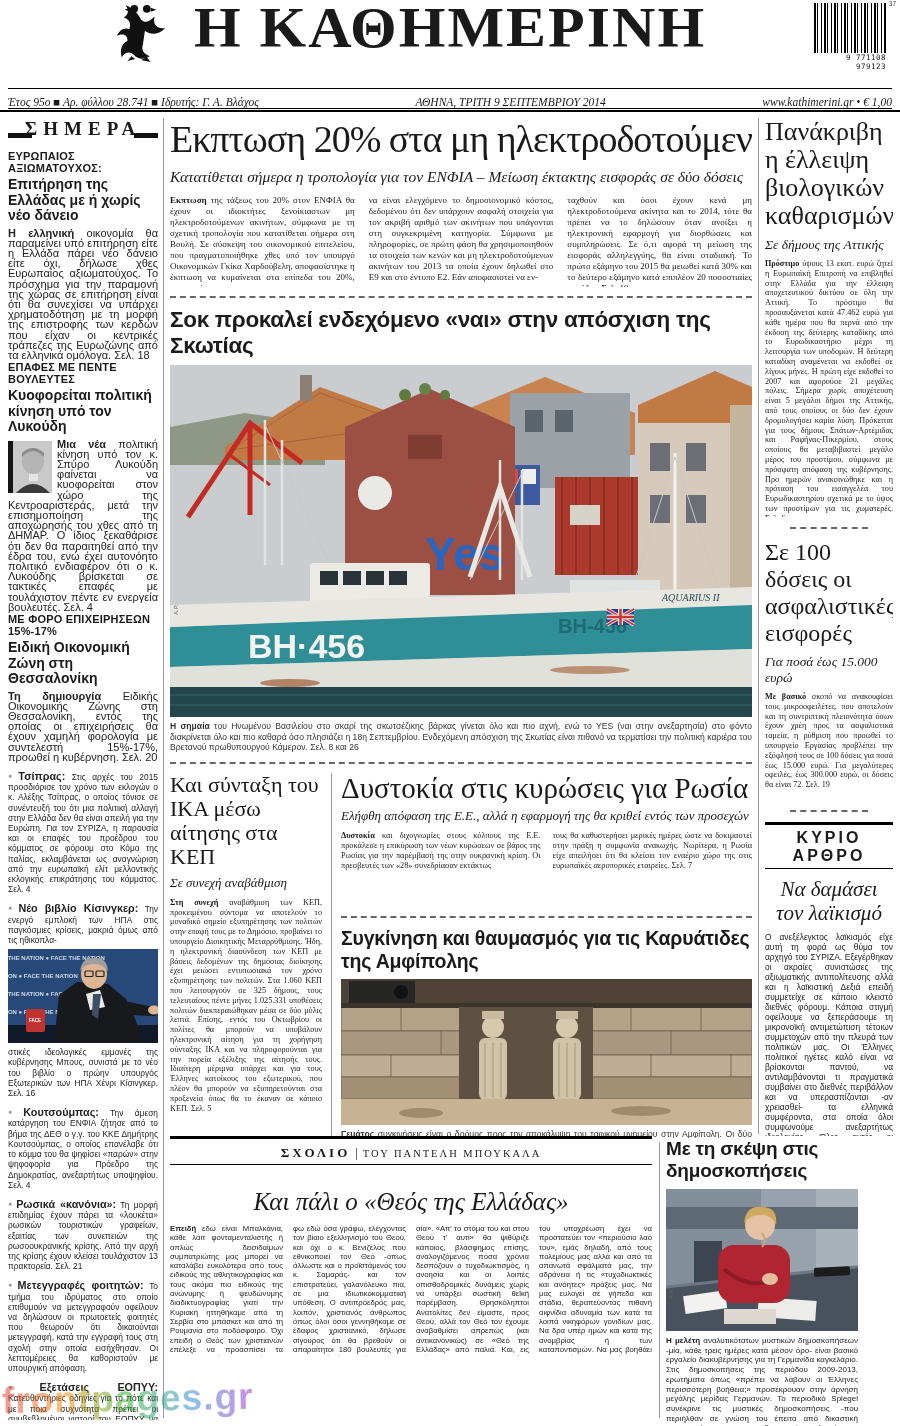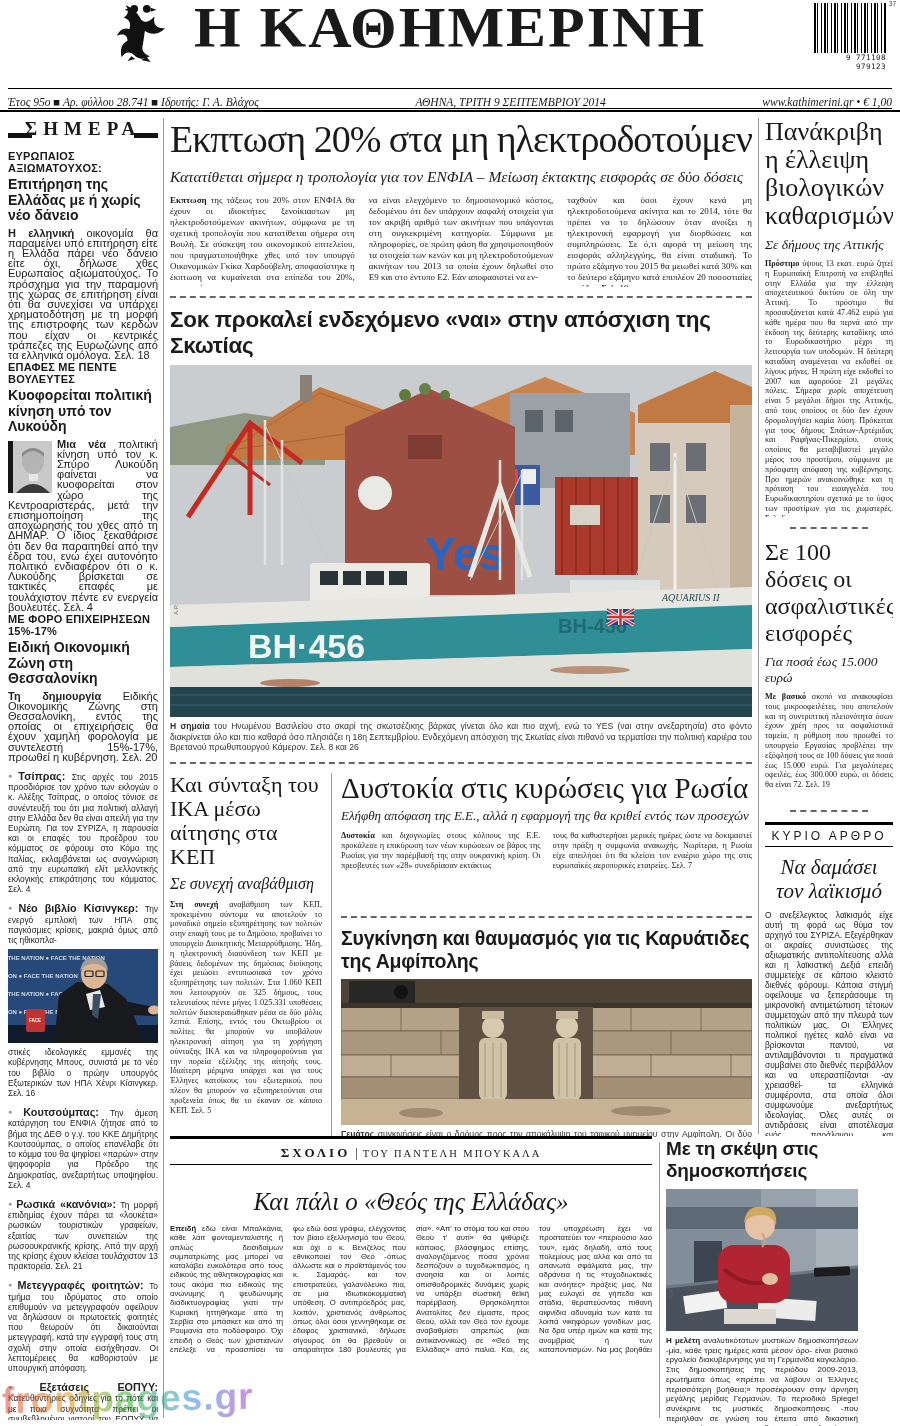--- a/index.html
+++ b/index.html
@@ -55,38 +55,38 @@
   .lead-hl{font-family:"Liberation Serif",serif;font-size:38px;line-height:42px;letter-spacing:-1px;white-space:nowrap}
   .lead-sub{font-family:"Liberation Serif",serif;font-style:italic;font-size:15.5px;margin-top:8px;white-space:nowrap}
   .cols3{display:flex;gap:14px;margin-top:9px}
   .cols3 > div{flex:1;font-family:"Liberation Serif",serif;font-size:9px;line-height:11px;text-align:justify;height:92px;overflow:hidden}
   .scot-hl{font-size:22.5px;font-weight:bold;letter-spacing:-.3px;margin:7px 0 6px;color:#1c1c1c}
   .caption{font-size:8.6px;line-height:10.6px;color:#333;text-align:justify;margin-top:4px}
 
   .mid{display:flex;margin-top:3px}
   .kep{width:152px;flex:none}
   .kep h3{font-family:"Liberation Serif",serif;font-weight:normal;font-size:22px;line-height:24px;margin:0}
-  .kep .sub{font-family:"Liberation Serif",serif;font-style:italic;font-size:16px;margin:6px 0 7px}
+  .kep .sub{font-family:"Liberation Serif",serif;font-style:italic;font-size:13px;margin:6px 0 7px}
   .kep .body{font-family:"Liberation Serif",serif;font-size:8.2px;line-height:9.8px;text-align:justify;height:256px;overflow:hidden}
   .midrule{width:1px;background:#9a9a9a;margin:0 9px}
   .rus{flex:1;min-width:0}
   .rus h2{font-family:"Liberation Serif",serif;font-weight:normal;font-size:29px;line-height:31px;margin:0;white-space:nowrap}
   .rus .sub{font-family:"Liberation Serif",serif;font-style:italic;font-size:13px;margin:4px 0 7px;white-space:nowrap}
   .rus-cols{display:flex;gap:12px}
   .rus-cols > div{flex:1;font-family:"Liberation Serif",serif;font-size:8.3px;line-height:9.9px;text-align:justify;height:76px;overflow:hidden}
   .amph-hl{font-size:19.5px;font-weight:bold;letter-spacing:-.2px;margin:9px 0 6px}
 
   
   #rightcol{position:absolute;left:765px;top:118px;width:128px;height:1018px;overflow:hidden}
   .r-title1{font-family:"Liberation Serif",serif;font-weight:normal;font-size:26px;line-height:28px}
   .r-title2{font-family:"Liberation Serif",serif;font-weight:normal;font-size:24px;line-height:27px}
   .r-sub{font-family:"Liberation Serif",serif;font-style:italic;font-size:13.5px;margin:7px 0 6px}
   .r-body{font-family:"Liberation Serif",serif;font-size:8.2px;line-height:9.8px;text-align:justify;overflow:hidden}
   .kyrio{border-top:3px solid #000;margin-top:6px}
-  .ky-head{text-align:center;font-size:12px;font-weight:normal;letter-spacing:3px;padding:4px 0 3px;border-bottom:1px solid #000}
+  .ky-head{text-align:center;font-size:16px;font-weight:bold;letter-spacing:3px;padding:4px 0 3px;border-bottom:1px solid #000}
   .ky-title{font-family:"Liberation Serif",serif;font-style:italic;font-weight:normal;font-size:21px;line-height:24px;text-align:center;margin:8px 0 7px}
   .ky-body{font-size:8.4px;line-height:10px;text-align:justify;height:312px;overflow:hidden}
 
   
   #scholio{position:absolute;left:170px;top:1136px;width:482px;height:220px;overflow:hidden}
   .sch-rule{border-top:3px solid #000}
   .sch-head{text-align:center;font-family:"Liberation Serif",serif;padding:4px 0 3px;border-bottom:1px solid #000}
   .sch-kicker{font-weight:bold;font-size:13px;letter-spacing:3px}
   .sch-pipe{font-size:13px;margin:0 5px}
   .sch-byline{font-size:10.5px;letter-spacing:2px}

